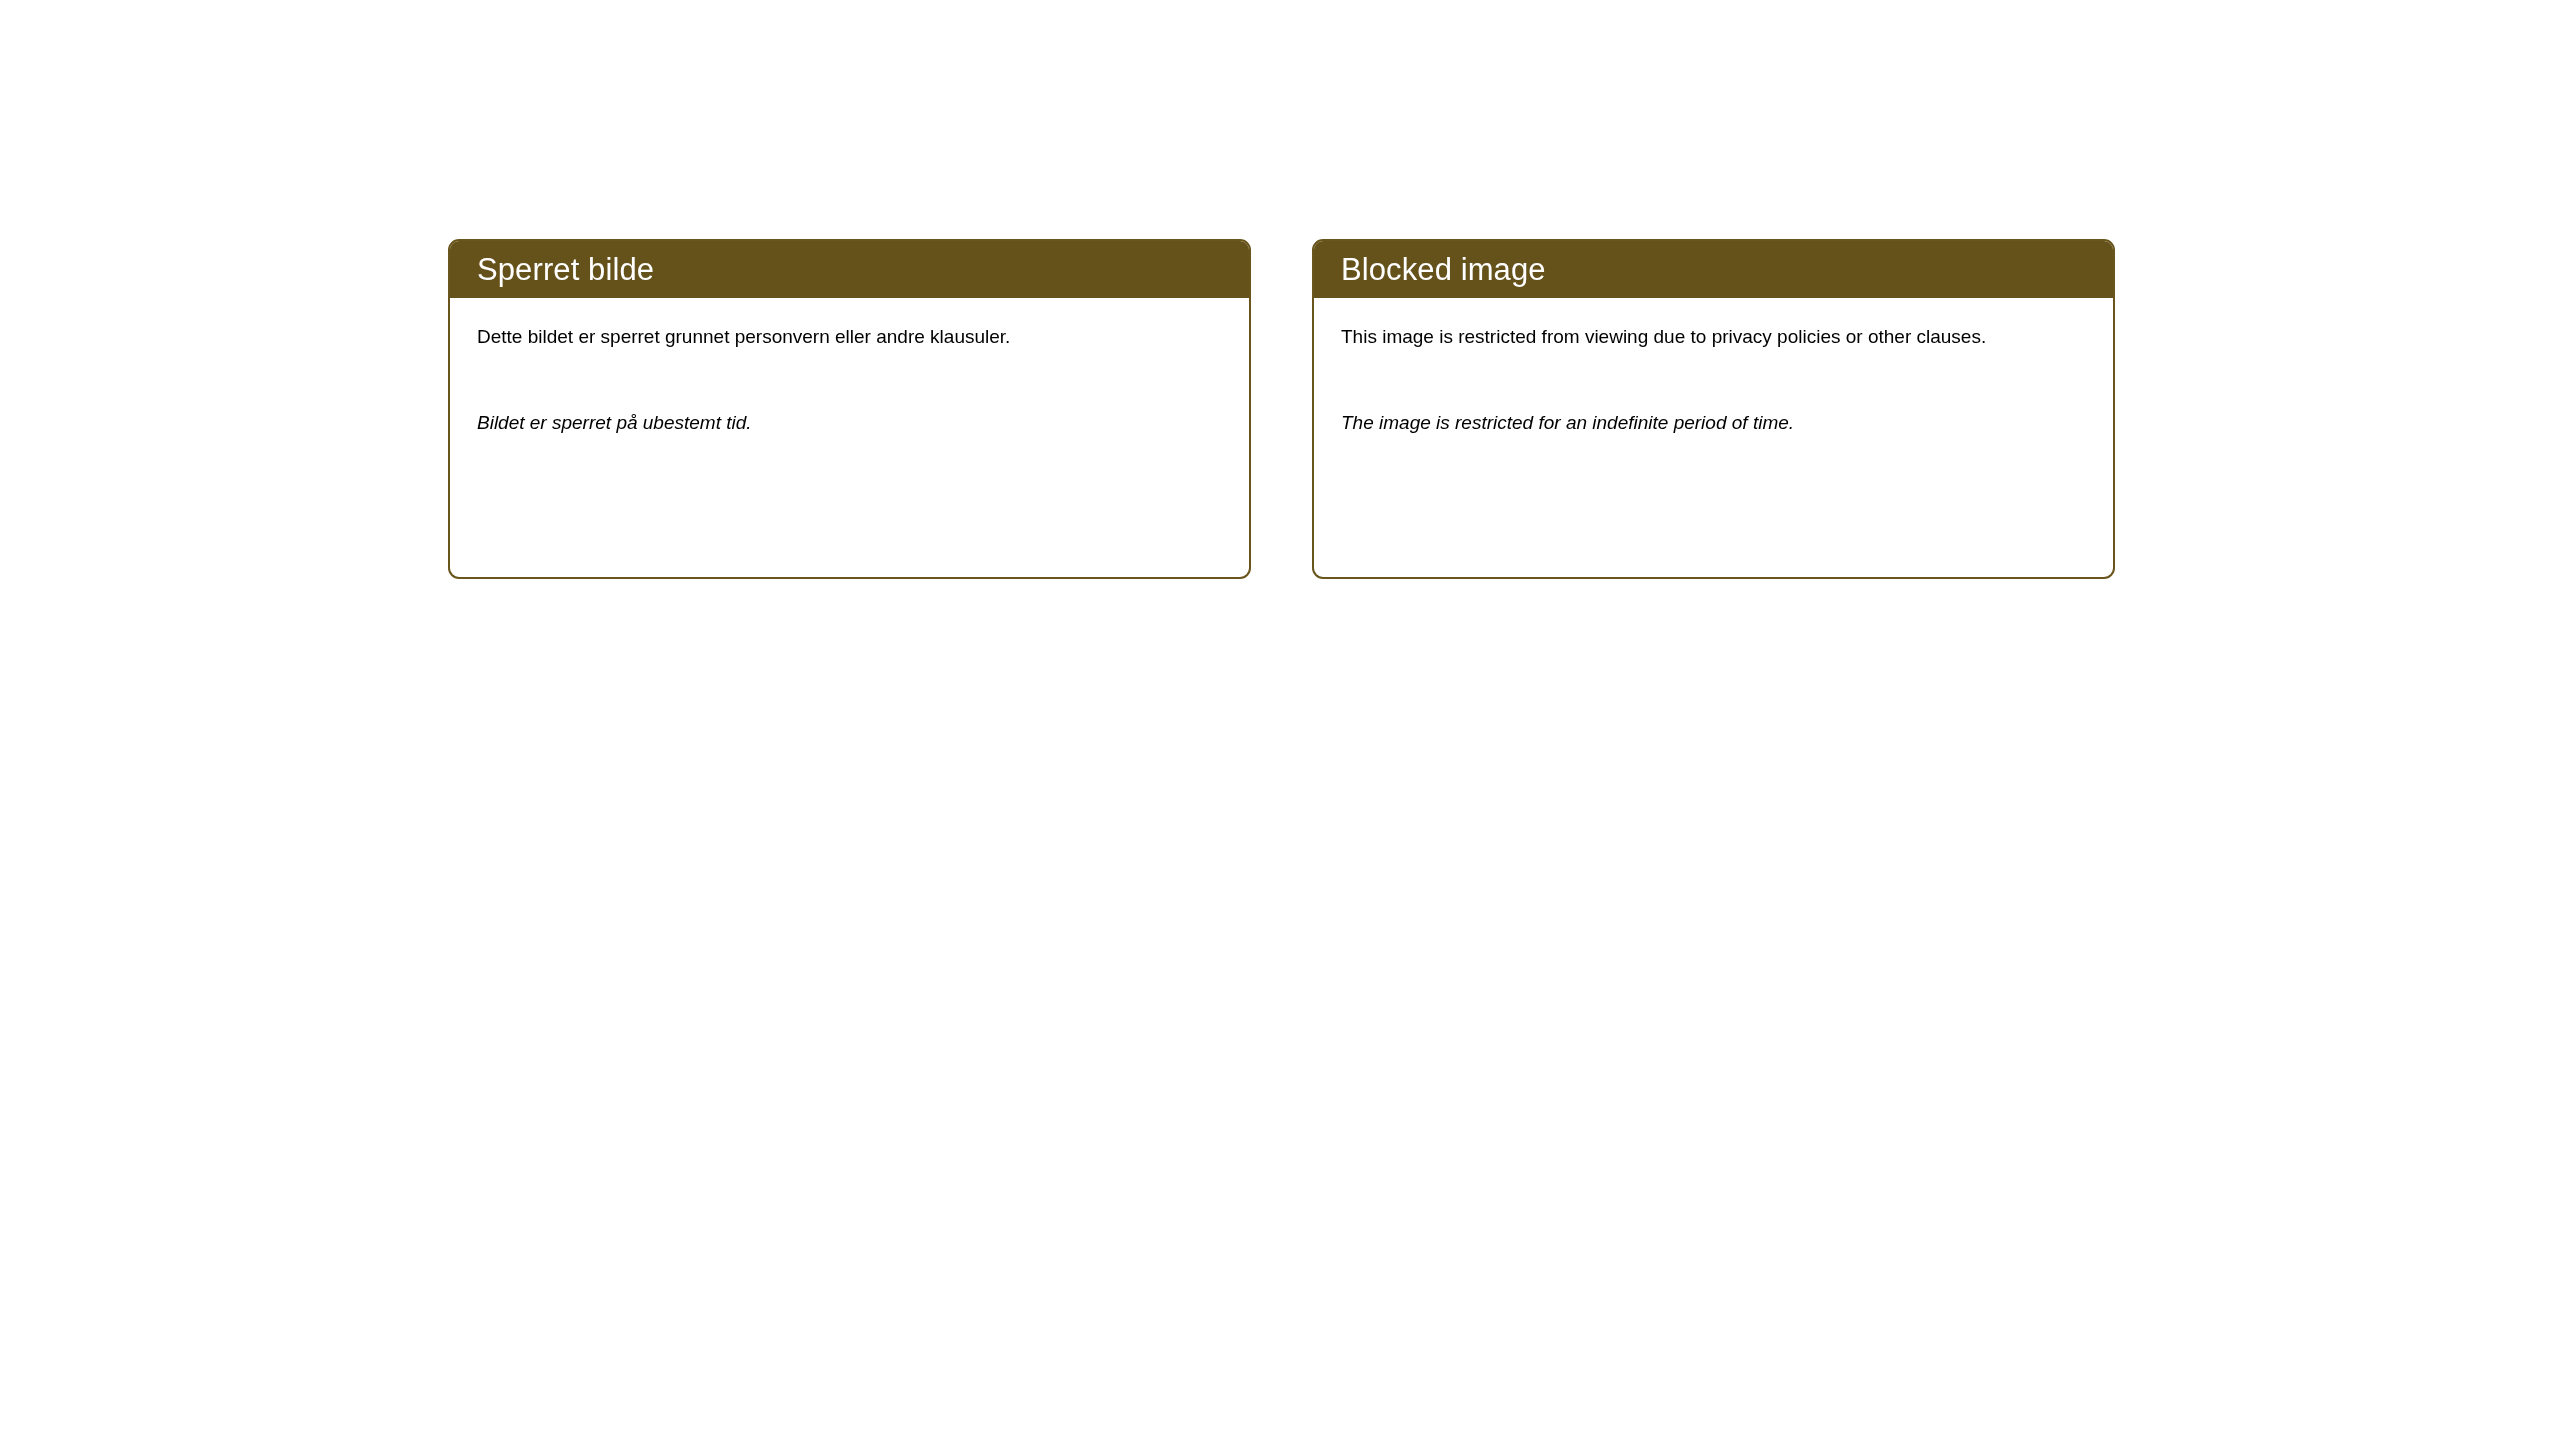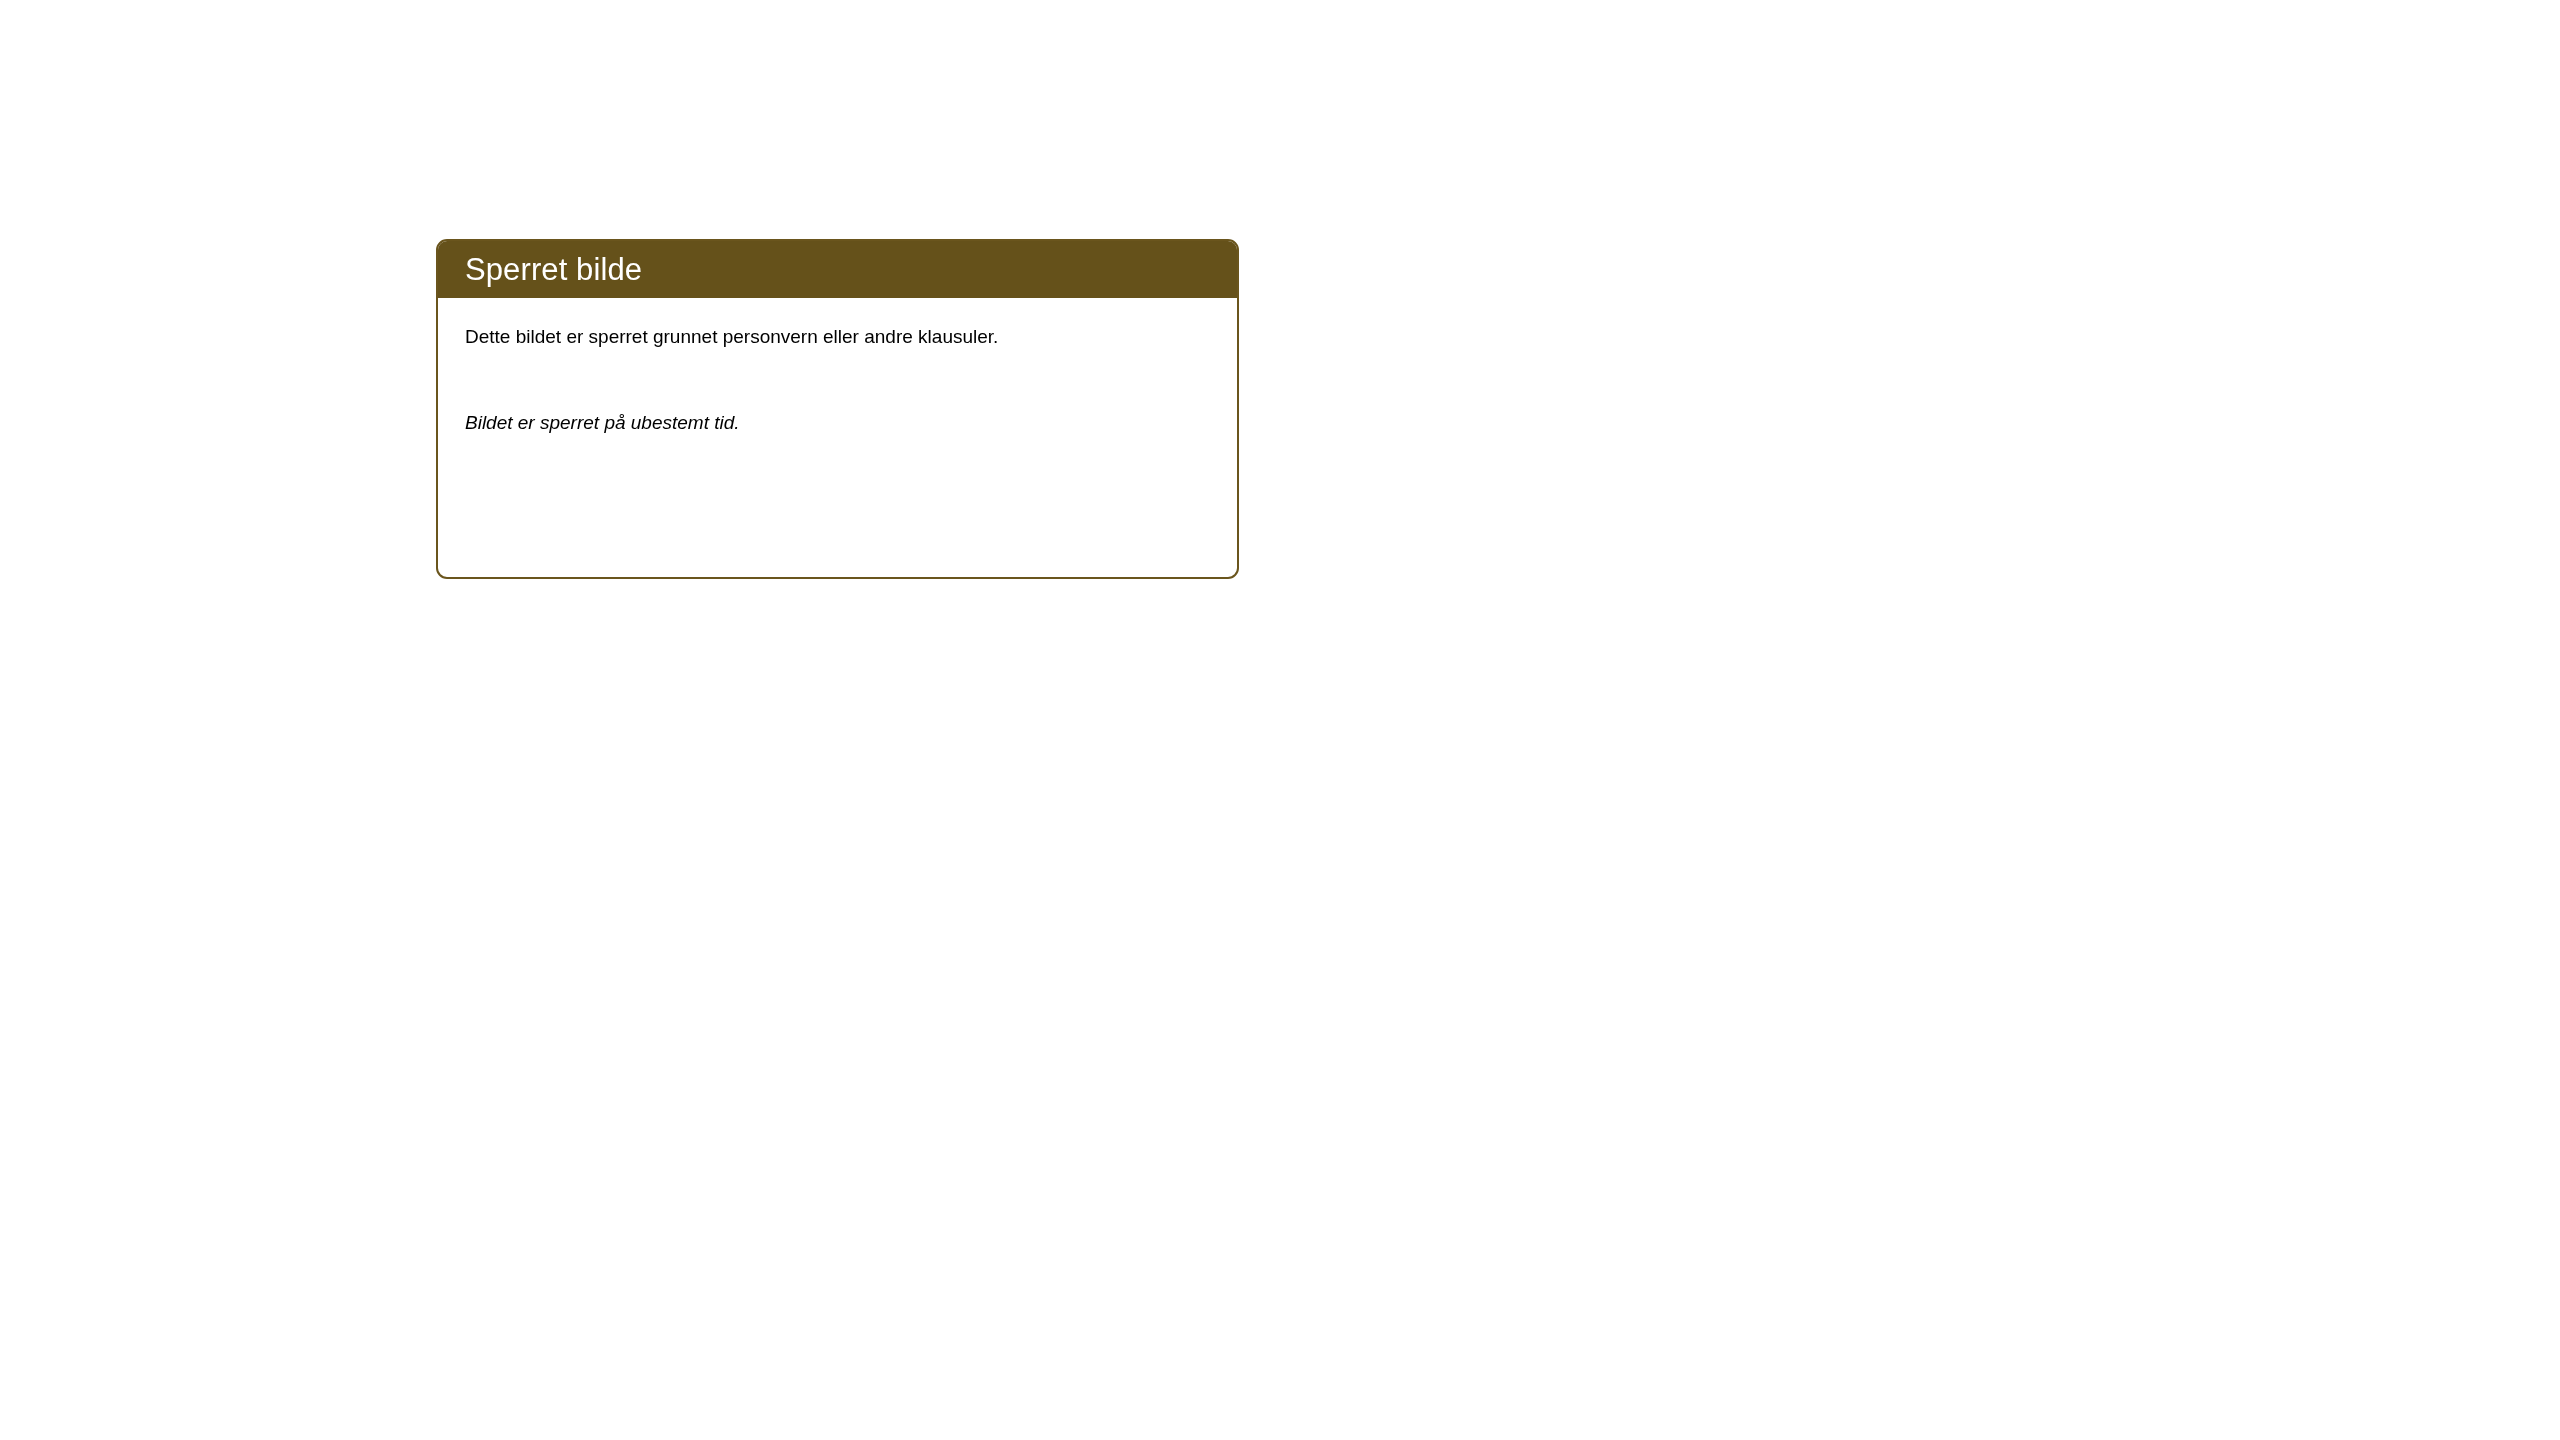--- a/index.html
+++ b/index.html
@@ -26,21 +26,21 @@
   
   .notice-card {
     position: absolute;
     box-sizing: border-box;
     background: #ffffff;
     border: 2px solid #6a551d;
     border-radius: 11px;
     overflow: hidden;
   }
 
-  .notice-card.left  { left: 436px;  top: 239px; width: 803px; height: 340px; }
+  .notice-card.left  { left: 448px;  top: 239px; width: 803px; height: 340px; }
   .notice-card.right { left: 1312px; top: 239px; width: 803px; height: 340px; }
 
   
   .card-header {
     box-sizing: border-box;
     height: 59px;
     background: #65511a;
     margin: -2px -2px 0 -2px;       
     border-top-left-radius: 11px;
     border-top-right-radius: 11px;
@@ -87,14 +87,23 @@
   <section class="notice-card left">
     <header class="card-header">
       <h1 class="card-title">Sperret bilde</h1>
     </header>
     <div class="card-body">
       <p class="card-paragraph">Dette bildet er sperret grunnet personvern eller andre klausuler.</p>
       <p class="card-paragraph">Bildet er sperret på ubestemt tid.</p>
     </div>
   </section>
 
+  <section class="notice-card right">
+    <header class="card-header">
+      <h1 class="card-title">Blocked image</h1>
+    </header>
+    <div class="card-body">
+      <p class="card-paragraph">This image is restricted from viewing due to privacy policies or other clauses.</p>
+      <p class="card-paragraph">The image is restricted for an indefinite period of time.</p>
+    </div>
+  </section>
 
 </div>
 
 </body></html>

